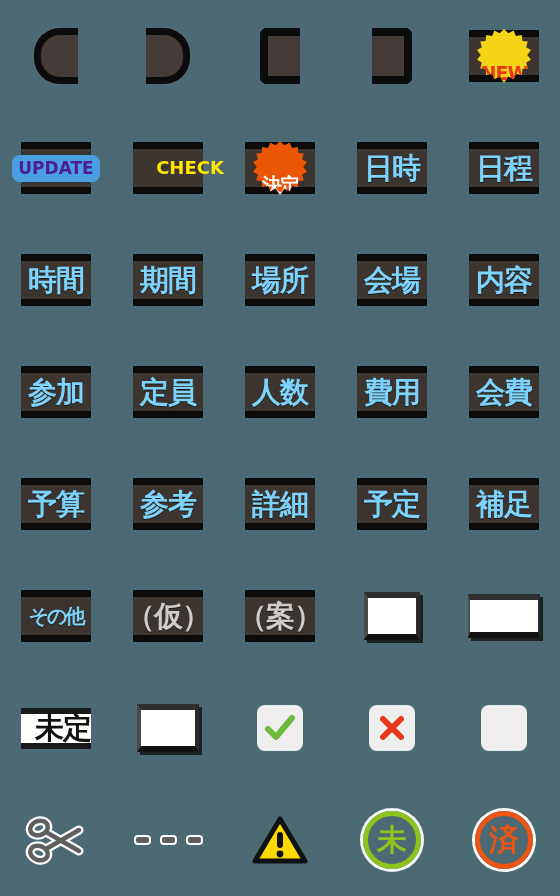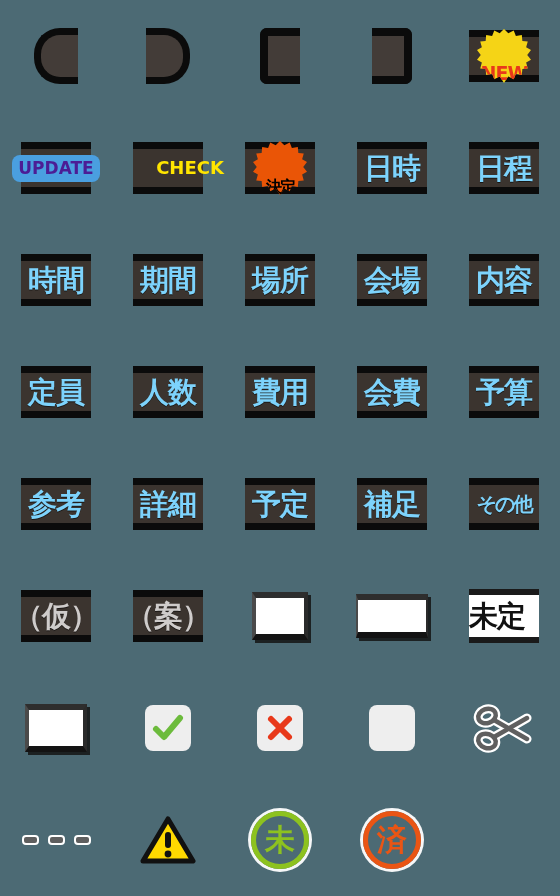--- a/index.html
+++ b/index.html
@@ -93,21 +93,21 @@
     width:54px;height:54px;
     display:flex;align-items:flex-end;justify-content:center;
     clip-path:polygon(50% 0%,58% 8%,68% 3%,72% 13%,83% 11%,84% 22%,94% 23%,91% 34%,100% 39%,93% 48%,100% 57%,91% 62%,94% 73%,84% 74%,83% 85%,72% 83%,68% 93%,58% 88%,50% 100%,42% 88%,32% 93%,28% 83%,17% 85%,16% 74%,6% 73%,9% 62%,0% 57%,7% 48%,0% 39%,9% 34%,6% 23%,16% 22%,17% 11%,28% 13%,32% 3%,42% 8%);
   }
   .burst.yellow{background:#f5d416;}
   .burst.orange{background:#ea5506;}
   .burst .btxt{
     font-weight:bold;font-size:18px;line-height:1;letter-spacing:-1px;
   }
   .burst.yellow .btxt{color:#e8391a;font-size:19px;}
-  .burst.orange .btxt{color:#000000;font-size:16px;letter-spacing:-2px;}
+  .burst.orange .btxt{color:#ffffff;font-size:20px;letter-spacing:-2px;}
 
   
   .pill{
     background:#4a9fe0;border-radius:8px;
     padding:4px 6px;position:relative;z-index:2;
   }
   .pill .ptxt{
     color:#4c1d95;font-weight:bold;font-size:17px;line-height:1;letter-spacing:0px;
   }
   .check-txt{color:#ffe500;font-weight:bold;font-size:18px;line-height:1;position:relative;z-index:2;padding-left:44px;}
@@ -121,22 +121,22 @@
     border-right:4px solid #2b2b2b;
     box-sizing:border-box;
     box-shadow:3px 3px 0 rgba(20,20,20,.85);
   }
   .wb-a{width:56px;height:48px;}
   .wb-b{width:72px;height:44px;border-left-width:2px;border-right-width:2px;}
   .wb-c{width:62px;height:48px;}
 
   
   .plate-inv{
-    width:70px;height:54px;background:#ffffff;position:relative;
-    display:flex;align-items:center;justify-content:flex-start;box-sizing:border-box;
+    width:70px;height:41px;background:#ffffff;position:relative;
+    display:flex;align-items:center;justify-content:flex-end;box-sizing:border-box;
   }
   .plate-inv:before,.plate-inv:after{
     content:"";position:absolute;left:0;right:0;height:6px;background:#1a1a1a;
   }
   .plate-inv:before{top:0;}
   .plate-inv:after{bottom:0;}
   .plate-inv .txt{
     position:relative;z-index:2;color:#111111;font-weight:bold;
     font-size:29px;line-height:1;letter-spacing:-1px;white-space:nowrap;
   }
@@ -244,20 +244,25 @@
       </div>
     </div>
     <div class="cell">
       <div class="plate">
         <span class="txt">会場</span>
       </div>
     </div>
     <div class="cell">
       <div class="plate">
         <span class="txt">内容</span>
+      </div>
+    </div>
+    <div class="cell">
+      <div class="plate">
+        <span class="txt">参加</span>
       </div>
     </div>
     <div class="cell">
       <div class="plate">
         <span class="txt">定員</span>
       </div>
     </div>
     <div class="cell">
       <div class="plate">
         <span class="txt">人数</span>

